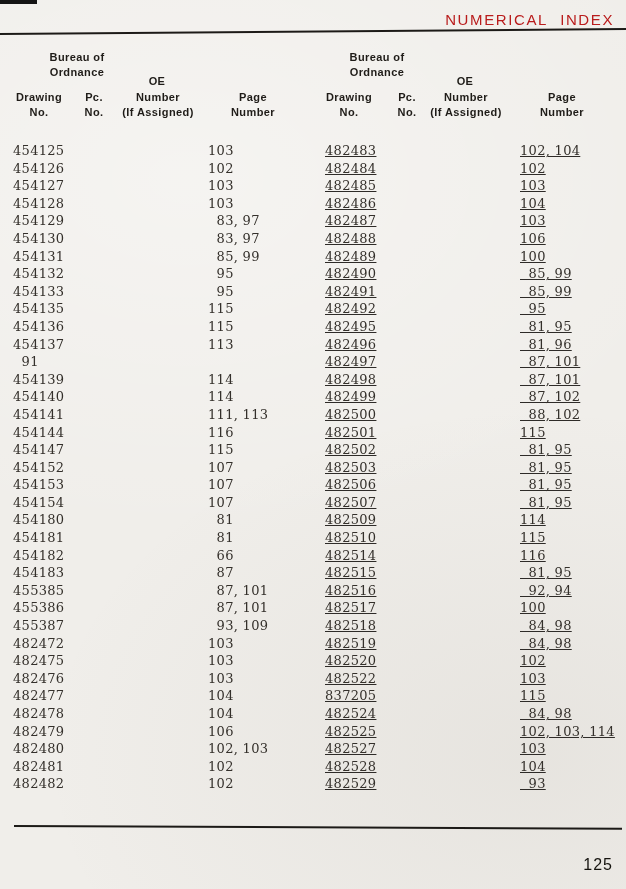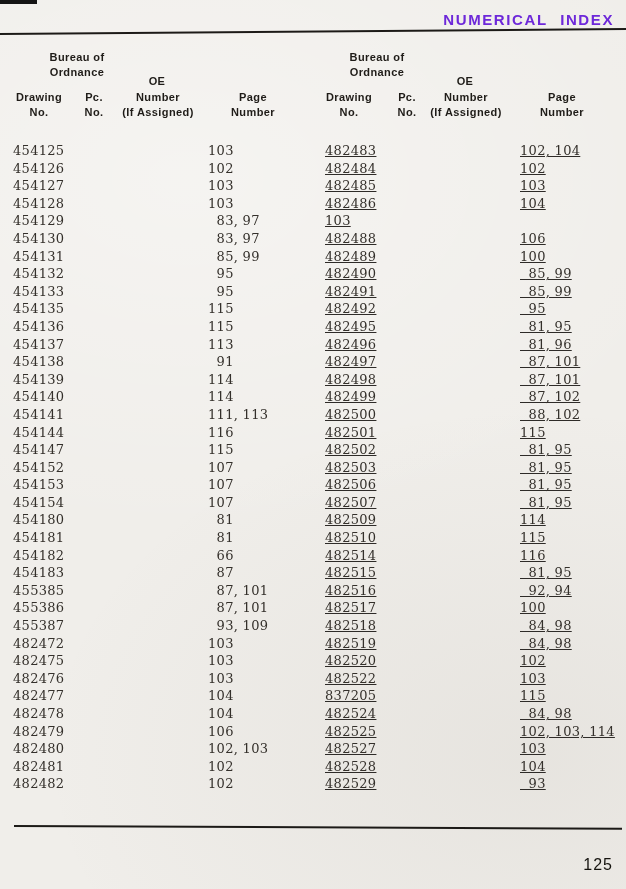--- a/index.html
+++ b/index.html
@@ -8,21 +8,21 @@
     font-family:"Liberation Sans",sans-serif;
     background:
       radial-gradient(ellipse 900px 600px at 30% 20%, rgba(255,255,255,.35), rgba(0,0,0,0) 60%),
       radial-gradient(ellipse 700px 500px at 85% 85%, rgba(120,110,95,.08), rgba(0,0,0,0) 70%),
       #f0eeea;
     color:#2e2b28;
   }
   .artifact-bar{position:absolute;top:0;left:0;width:37px;height:4px;background:#141414;}
   .doc-title{
     position:absolute;top:11px;right:12px;
-    font-weight:bold;font-size:15px;letter-spacing:1.6px;word-spacing:7px;color:#6d28d9;
+    font-weight:normal;font-size:15px;letter-spacing:1.6px;word-spacing:7px;color:#b91c1c;
   }
   .top-rule{
     position:absolute;top:28px;left:0;width:626px;height:2px;background:#1c1a17;
     transform-origin:right center;transform:rotate(-0.45deg);
   }
   .bottom-rule{
     position:absolute;top:825px;left:14px;width:608px;height:2px;background:#1c1a17;
     transform-origin:left center;transform:rotate(0.25deg);
   }
   .folio{
@@ -129,21 +129,20 @@
     </div>
     <div class="row">
       <span class="cell cell-drawing">454136</span>
       <span class="cell cell-page">115</span>
     </div>
     <div class="row">
       <span class="cell cell-drawing">454137</span>
       <span class="cell cell-page">113</span>
     </div>
     <div class="row">
-      <span class="cell cell-drawing">454138</span>
       <span class="cell cell-page"> 91</span>
     </div>
     <div class="row">
       <span class="cell cell-drawing">454139</span>
       <span class="cell cell-page">114</span>
     </div>
     <div class="row">
       <span class="cell cell-drawing">454140</span>
       <span class="cell cell-page">114</span>
     </div>
@@ -247,20 +246,21 @@
     </div>
     <div class="row">
       <span class="cell cell-drawing">482485</span>
       <span class="cell cell-page">103</span>
     </div>
     <div class="row">
       <span class="cell cell-drawing">482486</span>
       <span class="cell cell-page">104</span>
     </div>
     <div class="row">
+      <span class="cell cell-drawing">482487</span>
       <span class="cell cell-page">103</span>
     </div>
     <div class="row">
       <span class="cell cell-drawing">482488</span>
       <span class="cell cell-page">106</span>
     </div>
     <div class="row">
       <span class="cell cell-drawing">482489</span>
       <span class="cell cell-page">100</span>
     </div>

